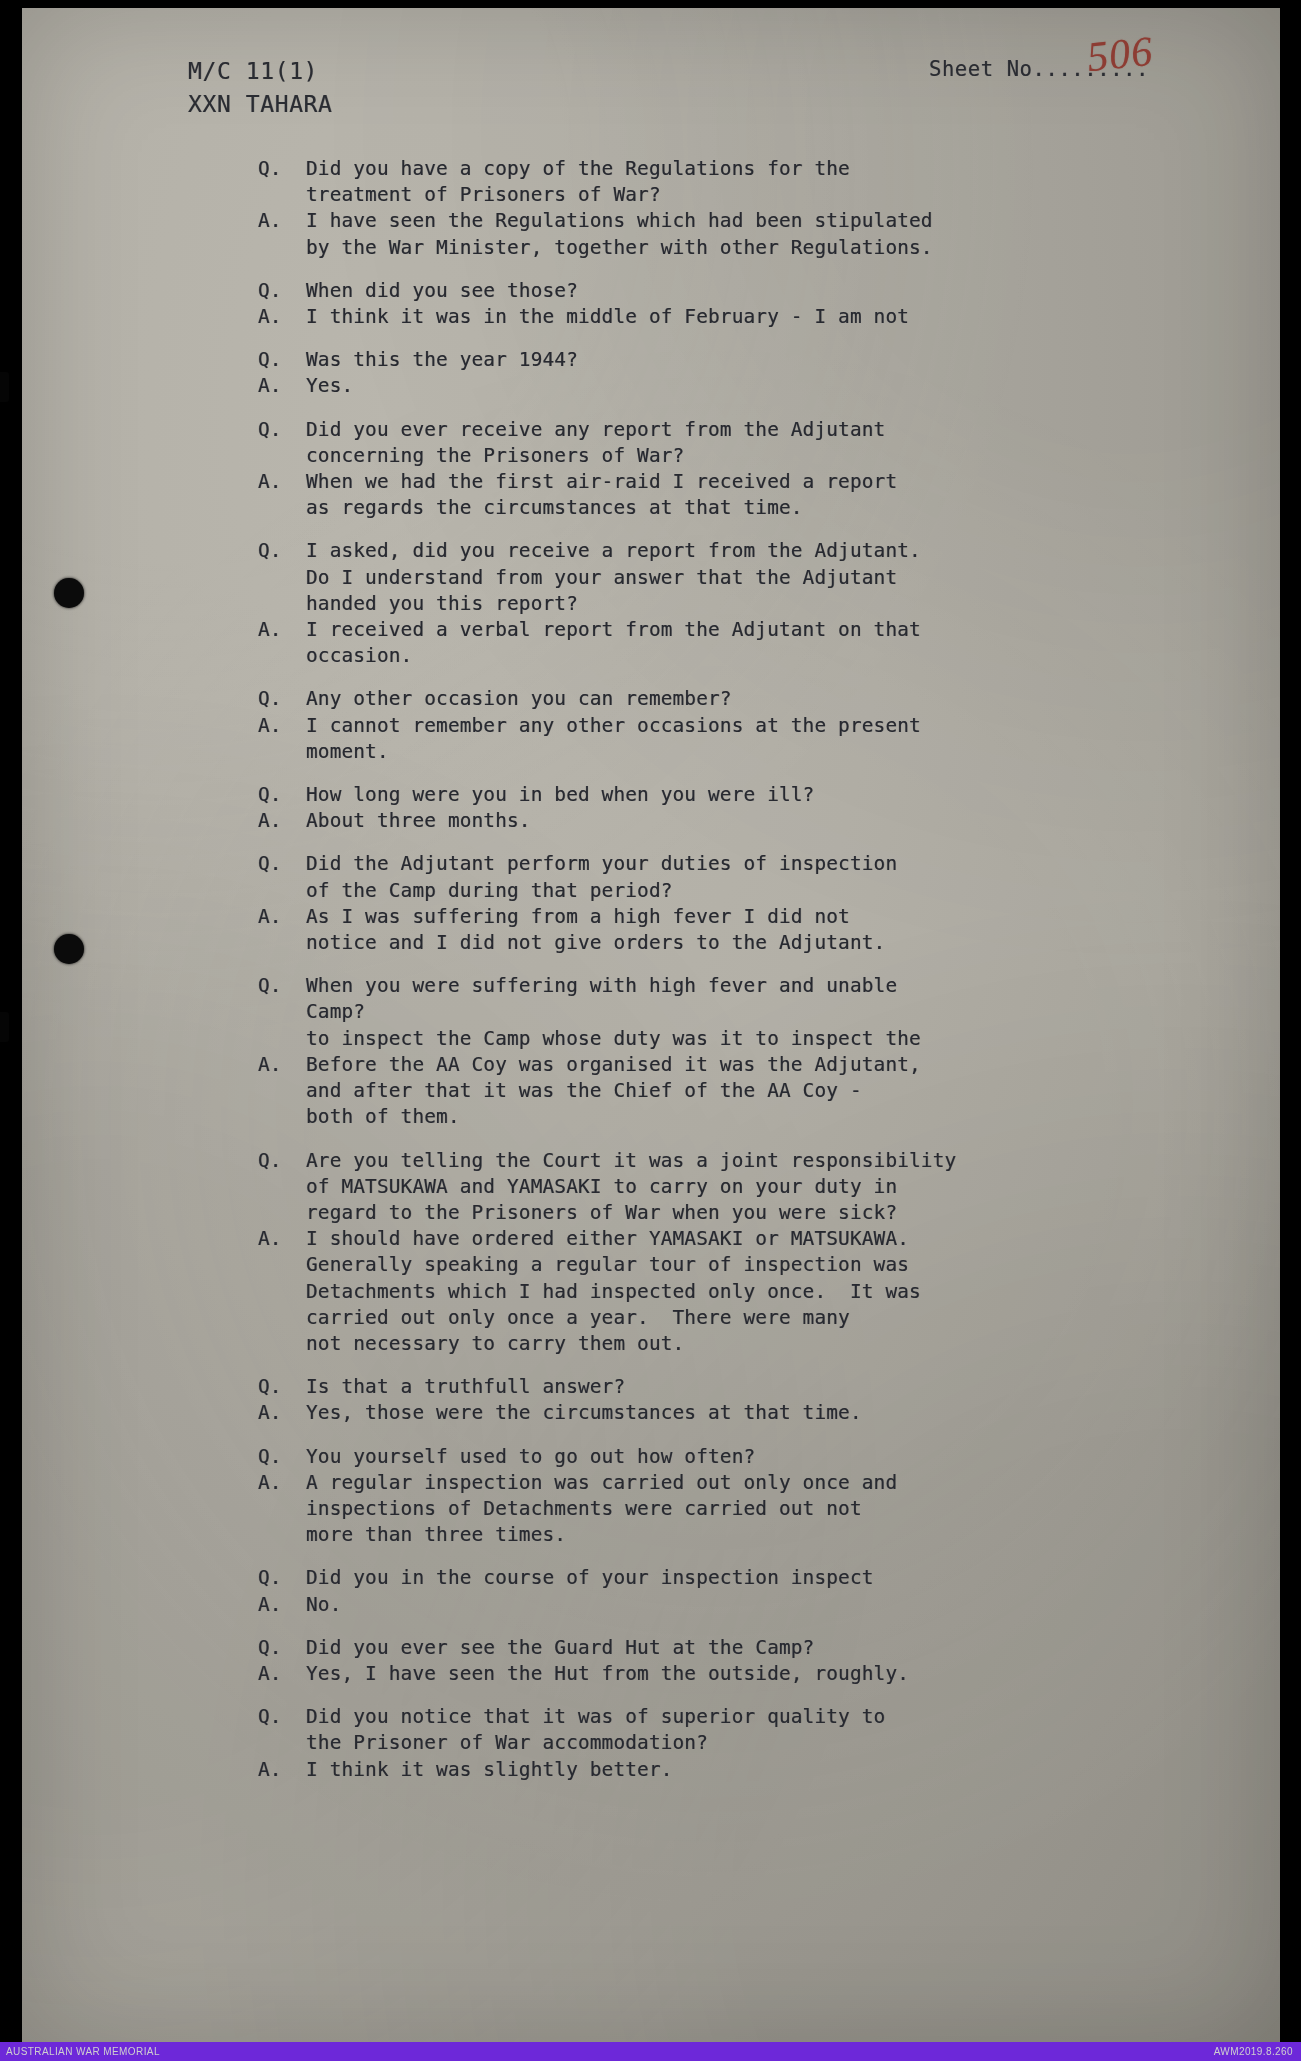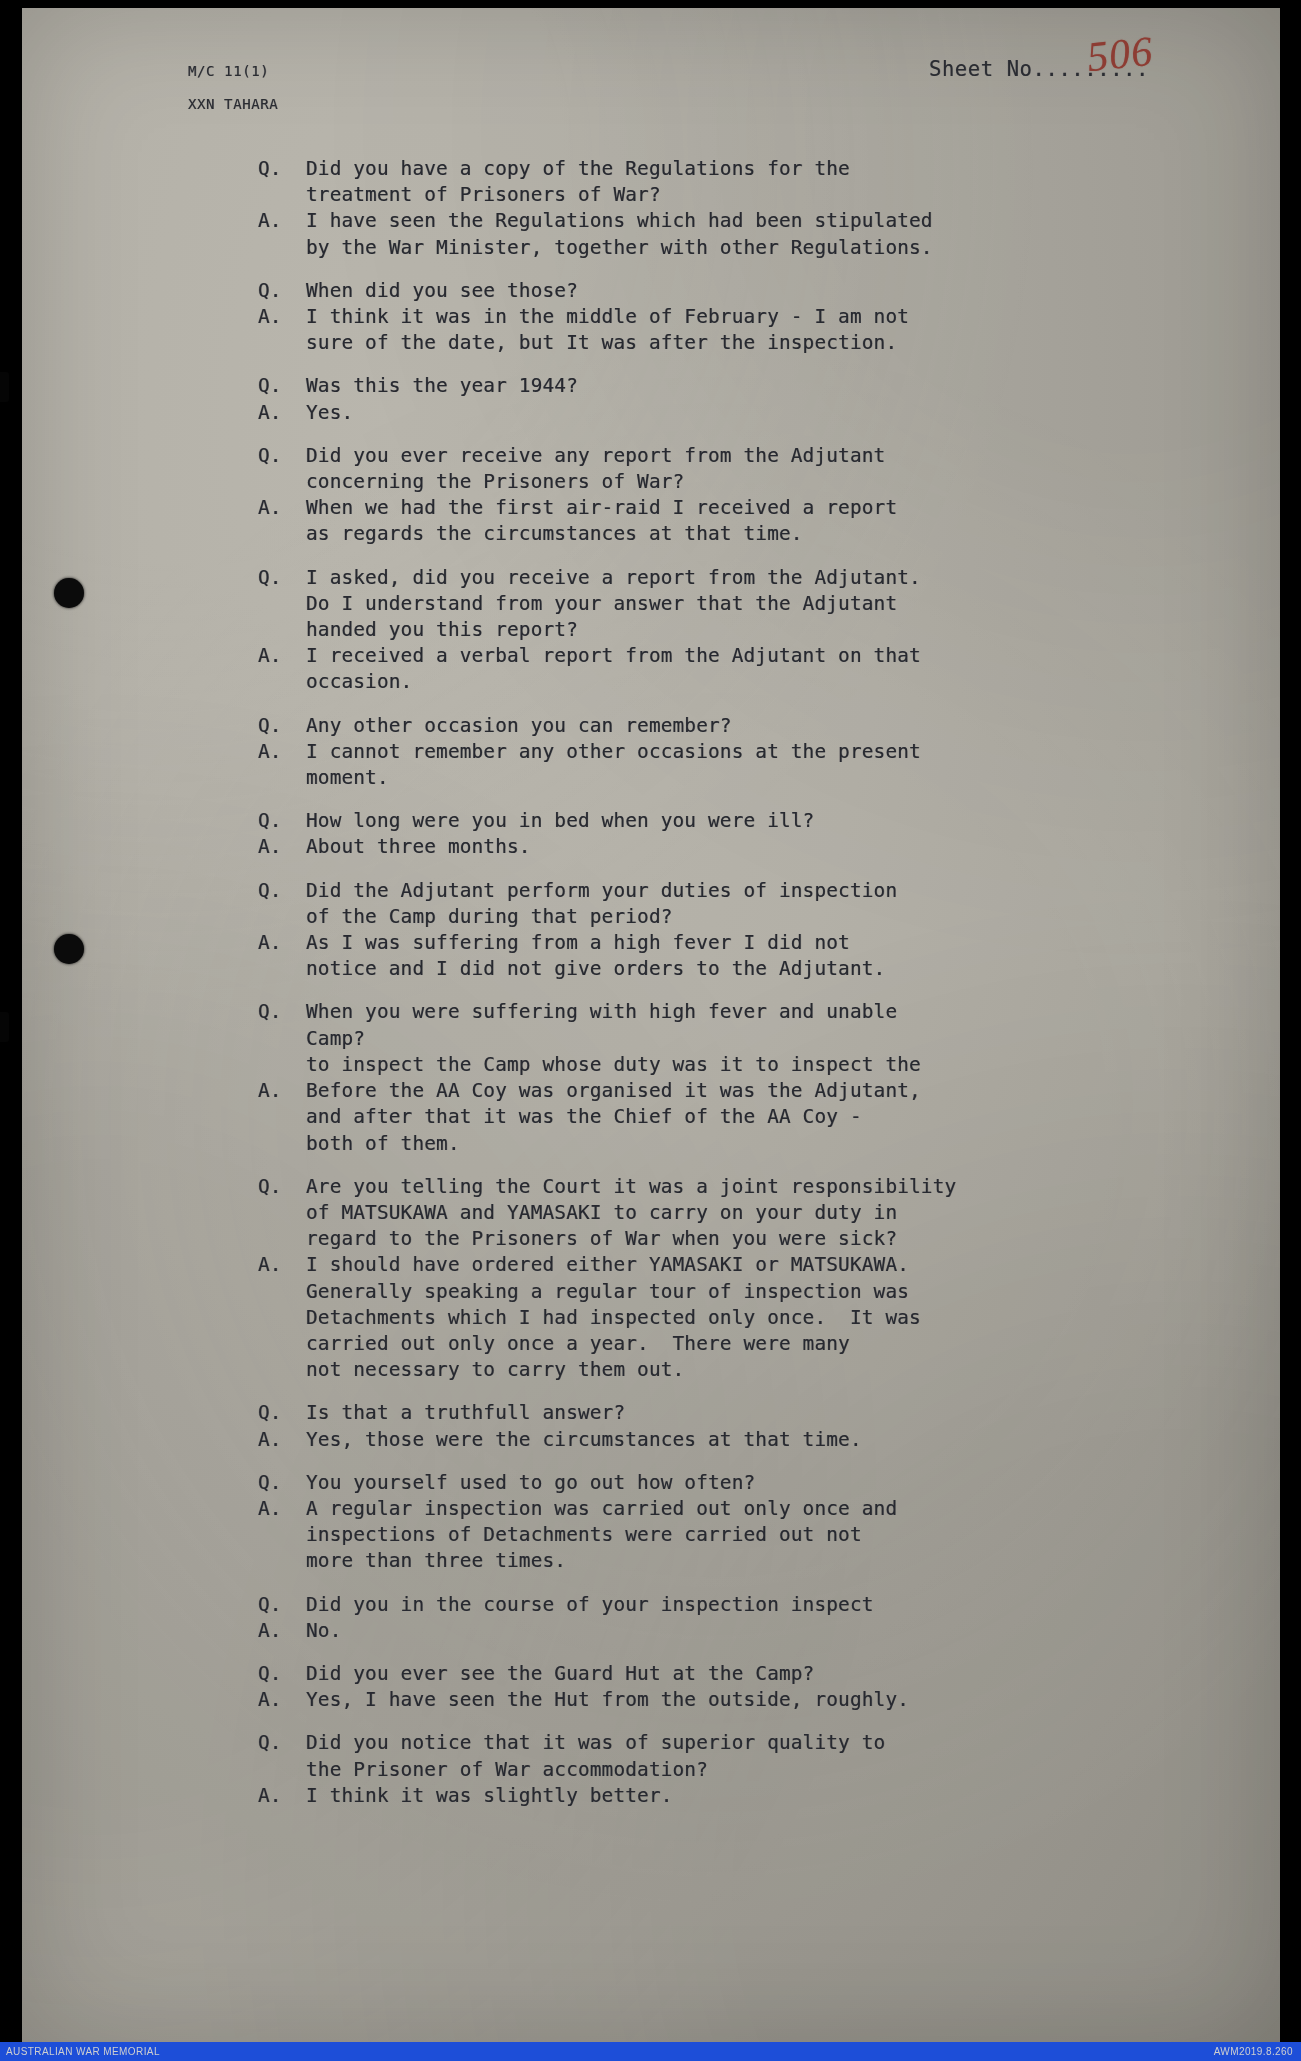--- a/index.html
+++ b/index.html
@@ -63,21 +63,21 @@
     position: absolute;
     inset: 0;
     color: #22242a;
   }
 
   
   .hdr-left {
     position: absolute;
     left: 188px;
     top: 55px;
-    font-size: 14px;
+    font-size: 23px;
     letter-spacing: 0.6px;
     line-height: 33px;
     color: #2a2c32;
   }
   .hdr-right {
     position: absolute;
     right: 152px;
     top: 57px;
     font-size: 20.5px;
     letter-spacing: 0.6px;
@@ -121,21 +121,21 @@
   .qa-text { flex: 1 1 auto; }
   .cont-line { padding-left: 48px; white-space: pre-wrap; }
 
   
   .footer {
     position: absolute;
     left: 0;
     bottom: 0;
     width: 1301px;
     height: 19px;
-    background: #1d4ed8;
+    background: #6d28d9;
     color: #cfcfcf;
     font-family: "Liberation Sans", sans-serif;
     font-size: 10px;
     letter-spacing: .4px;
   }
   .footer .left  { position: absolute; left: 6px;  top: 4px; }
   .footer .right { position: absolute; right: 8px; top: 4px; }
 
   
   .body, .hdr-left, .hdr-right {
@@ -167,21 +167,20 @@
     <div class="body" id="transcript-body">
         <div class="qa-block">
           <div class="qa-line"><span class="qa-tag">Q.</span><span class="qa-text">Did you have a copy of the Regulations for the</span></div>
           <div class="cont-line">treatment of Prisoners of War?</div>
           <div class="qa-line"><span class="qa-tag">A.</span><span class="qa-text">I have seen the Regulations which had been stipulated</span></div>
           <div class="cont-line">by the War Minister, together with other Regulations.</div>
         </div>
         <div class="qa-block">
           <div class="qa-line"><span class="qa-tag">Q.</span><span class="qa-text">When did you see those?</span></div>
           <div class="qa-line"><span class="qa-tag">A.</span><span class="qa-text">I think it was in the middle of February - I am not</span></div>
-          <div class="cont-line">sure of the date, but It was after the inspection.</div>
         </div>
         <div class="qa-block">
           <div class="qa-line"><span class="qa-tag">Q.</span><span class="qa-text">Was this the year 1944?</span></div>
           <div class="qa-line"><span class="qa-tag">A.</span><span class="qa-text">Yes.</span></div>
         </div>
         <div class="qa-block">
           <div class="qa-line"><span class="qa-tag">Q.</span><span class="qa-text">Did you ever receive any report from the Adjutant</span></div>
           <div class="cont-line">concerning the Prisoners of War?</div>
           <div class="qa-line"><span class="qa-tag">A.</span><span class="qa-text">When we had the first air-raid I received a report</span></div>
           <div class="cont-line">as regards the circumstances at that time.</div>

